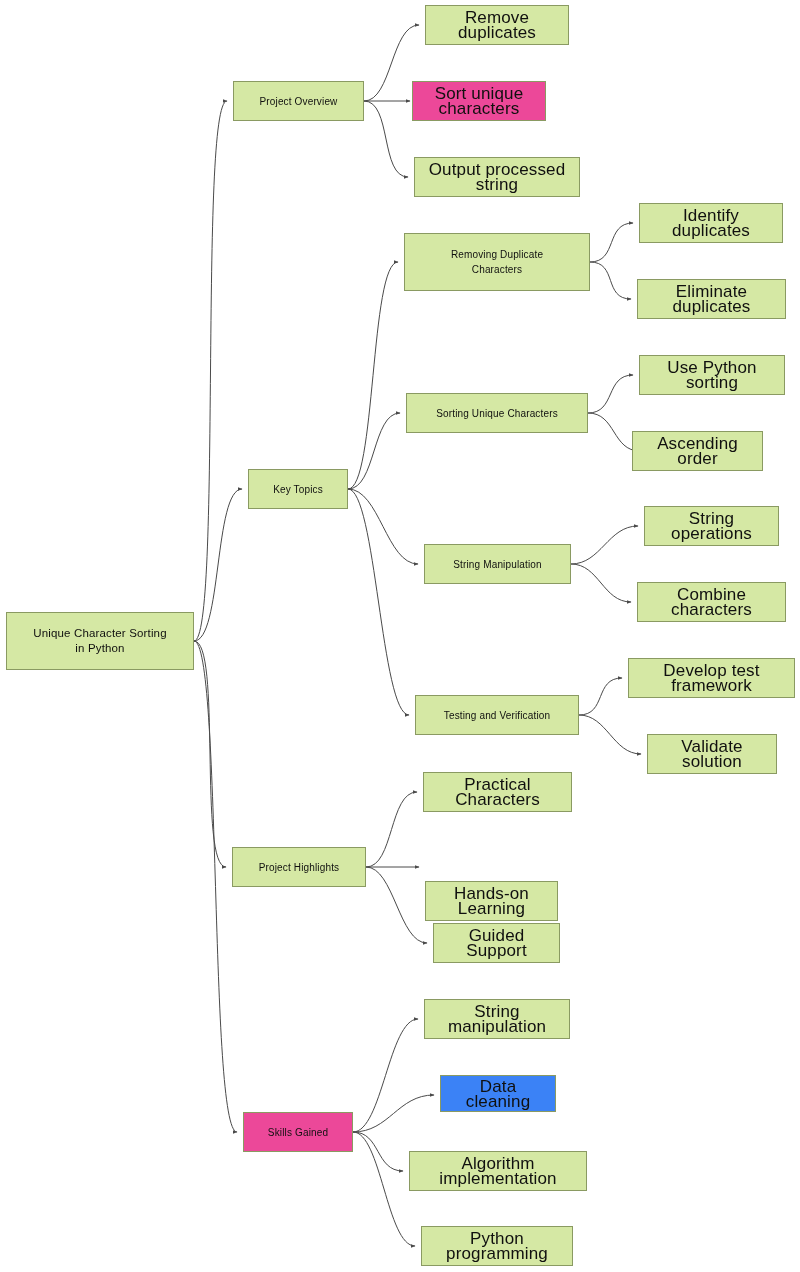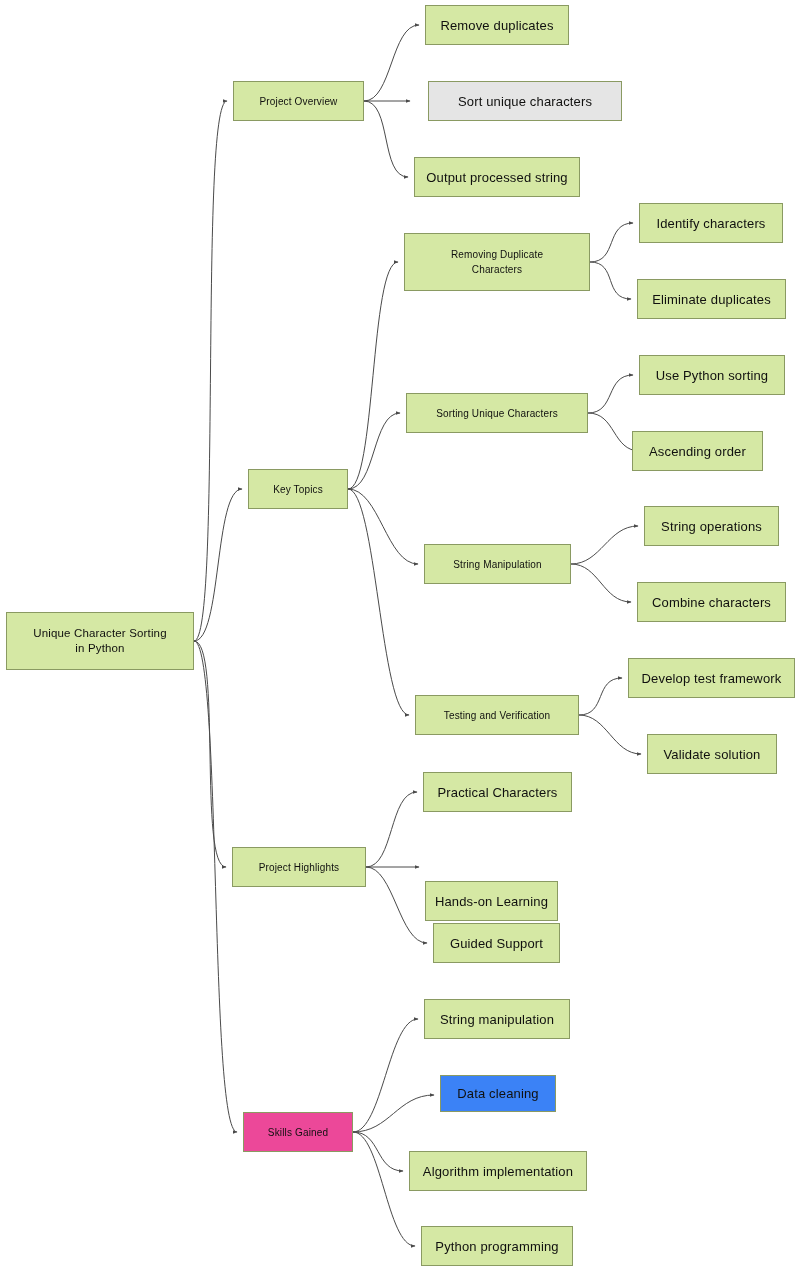--- a/index.html
+++ b/index.html
@@ -37,21 +37,21 @@
     color: #10100f;
     font-size: 11.5px;
     line-height: 15px;
     letter-spacing: 0.15px;
     white-space: pre-line;
     padding: 2px 6px;
     z-index: 2;
   }
   .node.root   { font-size: 11.5px; }
   .node.branch { font-size: 10px; }
-  .node.leaf   { font-size: 13px; }
+  .node.leaf   { font-size: 17px; }
 </style>
 </head>
 <body>
 
 <div id="canvas">
   <svg id="edge-layer" viewBox="0 0 800 1272">
     <defs>
       <marker id="arrow" viewBox="0 0 10 10" refX="9" refY="5" markerWidth="5" markerHeight="5" orient="auto-start-reverse">
         <path d="M 0 1 L 10 5 L 0 9 z" fill="#4a4a4a"></path>
       </marker>
@@ -83,26 +83,26 @@
         <path d="M 353 1132 C 389.45 1132, 397.55 1095, 434 1095" fill="none" stroke="#4a4a4a" stroke-width="1" marker-end="url(#arrow)"></path>
         <path d="M 353 1132 C 381 1132, 375 1171, 403 1171" fill="none" stroke="#4a4a4a" stroke-width="1" marker-end="url(#arrow)"></path>
         <path d="M 353 1132 C 381 1132, 387 1246, 415 1246" fill="none" stroke="#4a4a4a" stroke-width="1" marker-end="url(#arrow)"></path>
       </g>
   </svg>
   <div id="nodes">
       <div class="node root" style="left: 6px; top: 612px; width: 188px; height: 58px; background: rgb(213, 232, 164); border-color: rgb(138, 154, 98); color: rgb(16, 16, 15);">Unique Character Sorting
 in Python</div>
       <div class="node branch" style="left: 233px; top: 81px; width: 131px; height: 40px; background: rgb(213, 232, 164); border-color: rgb(138, 154, 98); color: rgb(16, 16, 15);">Project Overview</div>
       <div class="node leaf" style="left: 425px; top: 5px; width: 144px; height: 40px; background: rgb(213, 232, 164); border-color: rgb(138, 154, 98); color: rgb(16, 16, 15);">Remove duplicates</div>
-      <div class="node leaf" style="left: 428px; top: 81px; width: 194px; height: 40px; background: #e5e5e5; border-color: rgb(138, 154, 98); color: rgb(16, 16, 15);">Sort unique characters</div>
+      <div class="node leaf" style="left: 412px; top: 81px; width: 134px; height: 40px; background: #ec4899; border-color: rgb(138, 154, 98); color: rgb(16, 16, 15);">Sort unique characters</div>
       <div class="node leaf" style="left: 414px; top: 157px; width: 166px; height: 40px; background: rgb(213, 232, 164); border-color: rgb(138, 154, 98); color: rgb(16, 16, 15);">Output processed string</div>
       <div class="node branch" style="left: 248px; top: 469px; width: 100px; height: 40px; background: rgb(213, 232, 164); border-color: rgb(138, 154, 98); color: rgb(16, 16, 15);">Key Topics</div>
       <div class="node branch" style="left: 404px; top: 233px; width: 186px; height: 58px; background: rgb(213, 232, 164); border-color: rgb(138, 154, 98); color: rgb(16, 16, 15);">Removing Duplicate
 Characters</div>
-      <div class="node leaf" style="left: 639px; top: 203px; width: 144px; height: 40px; background: rgb(213, 232, 164); border-color: rgb(138, 154, 98); color: rgb(16, 16, 15);">Identify characters</div>
+      <div class="node leaf" style="left: 639px; top: 203px; width: 144px; height: 40px; background: rgb(213, 232, 164); border-color: rgb(138, 154, 98); color: rgb(16, 16, 15);">Identify duplicates</div>
       <div class="node leaf" style="left: 637px; top: 279px; width: 149px; height: 40px; background: rgb(213, 232, 164); border-color: rgb(138, 154, 98); color: rgb(16, 16, 15);">Eliminate duplicates</div>
       <div class="node branch" style="left: 406px; top: 393px; width: 182px; height: 40px; background: rgb(213, 232, 164); border-color: rgb(138, 154, 98); color: rgb(16, 16, 15);">Sorting Unique Characters</div>
       <div class="node leaf" style="left: 639px; top: 355px; width: 146px; height: 40px; background: rgb(213, 232, 164); border-color: rgb(138, 154, 98); color: rgb(16, 16, 15);">Use Python sorting</div>
       <div class="node leaf" style="left: 632px; top: 431px; width: 131px; height: 40px; background: rgb(213, 232, 164); border-color: rgb(138, 154, 98); color: rgb(16, 16, 15);">Ascending order</div>
       <div class="node branch" style="left: 424px; top: 544px; width: 147px; height: 40px; background: rgb(213, 232, 164); border-color: rgb(138, 154, 98); color: rgb(16, 16, 15);">String Manipulation</div>
       <div class="node leaf" style="left: 644px; top: 506px; width: 135px; height: 40px; background: rgb(213, 232, 164); border-color: rgb(138, 154, 98); color: rgb(16, 16, 15);">String operations</div>
       <div class="node leaf" style="left: 637px; top: 582px; width: 149px; height: 40px; background: rgb(213, 232, 164); border-color: rgb(138, 154, 98); color: rgb(16, 16, 15);">Combine characters</div>
       <div class="node branch" style="left: 415px; top: 695px; width: 164px; height: 40px; background: rgb(213, 232, 164); border-color: rgb(138, 154, 98); color: rgb(16, 16, 15);">Testing and Verification</div>
       <div class="node leaf" style="left: 628px; top: 658px; width: 167px; height: 40px; background: rgb(213, 232, 164); border-color: rgb(138, 154, 98); color: rgb(16, 16, 15);">Develop test framework</div>
       <div class="node leaf" style="left: 647px; top: 734px; width: 130px; height: 40px; background: rgb(213, 232, 164); border-color: rgb(138, 154, 98); color: rgb(16, 16, 15);">Validate solution</div>

